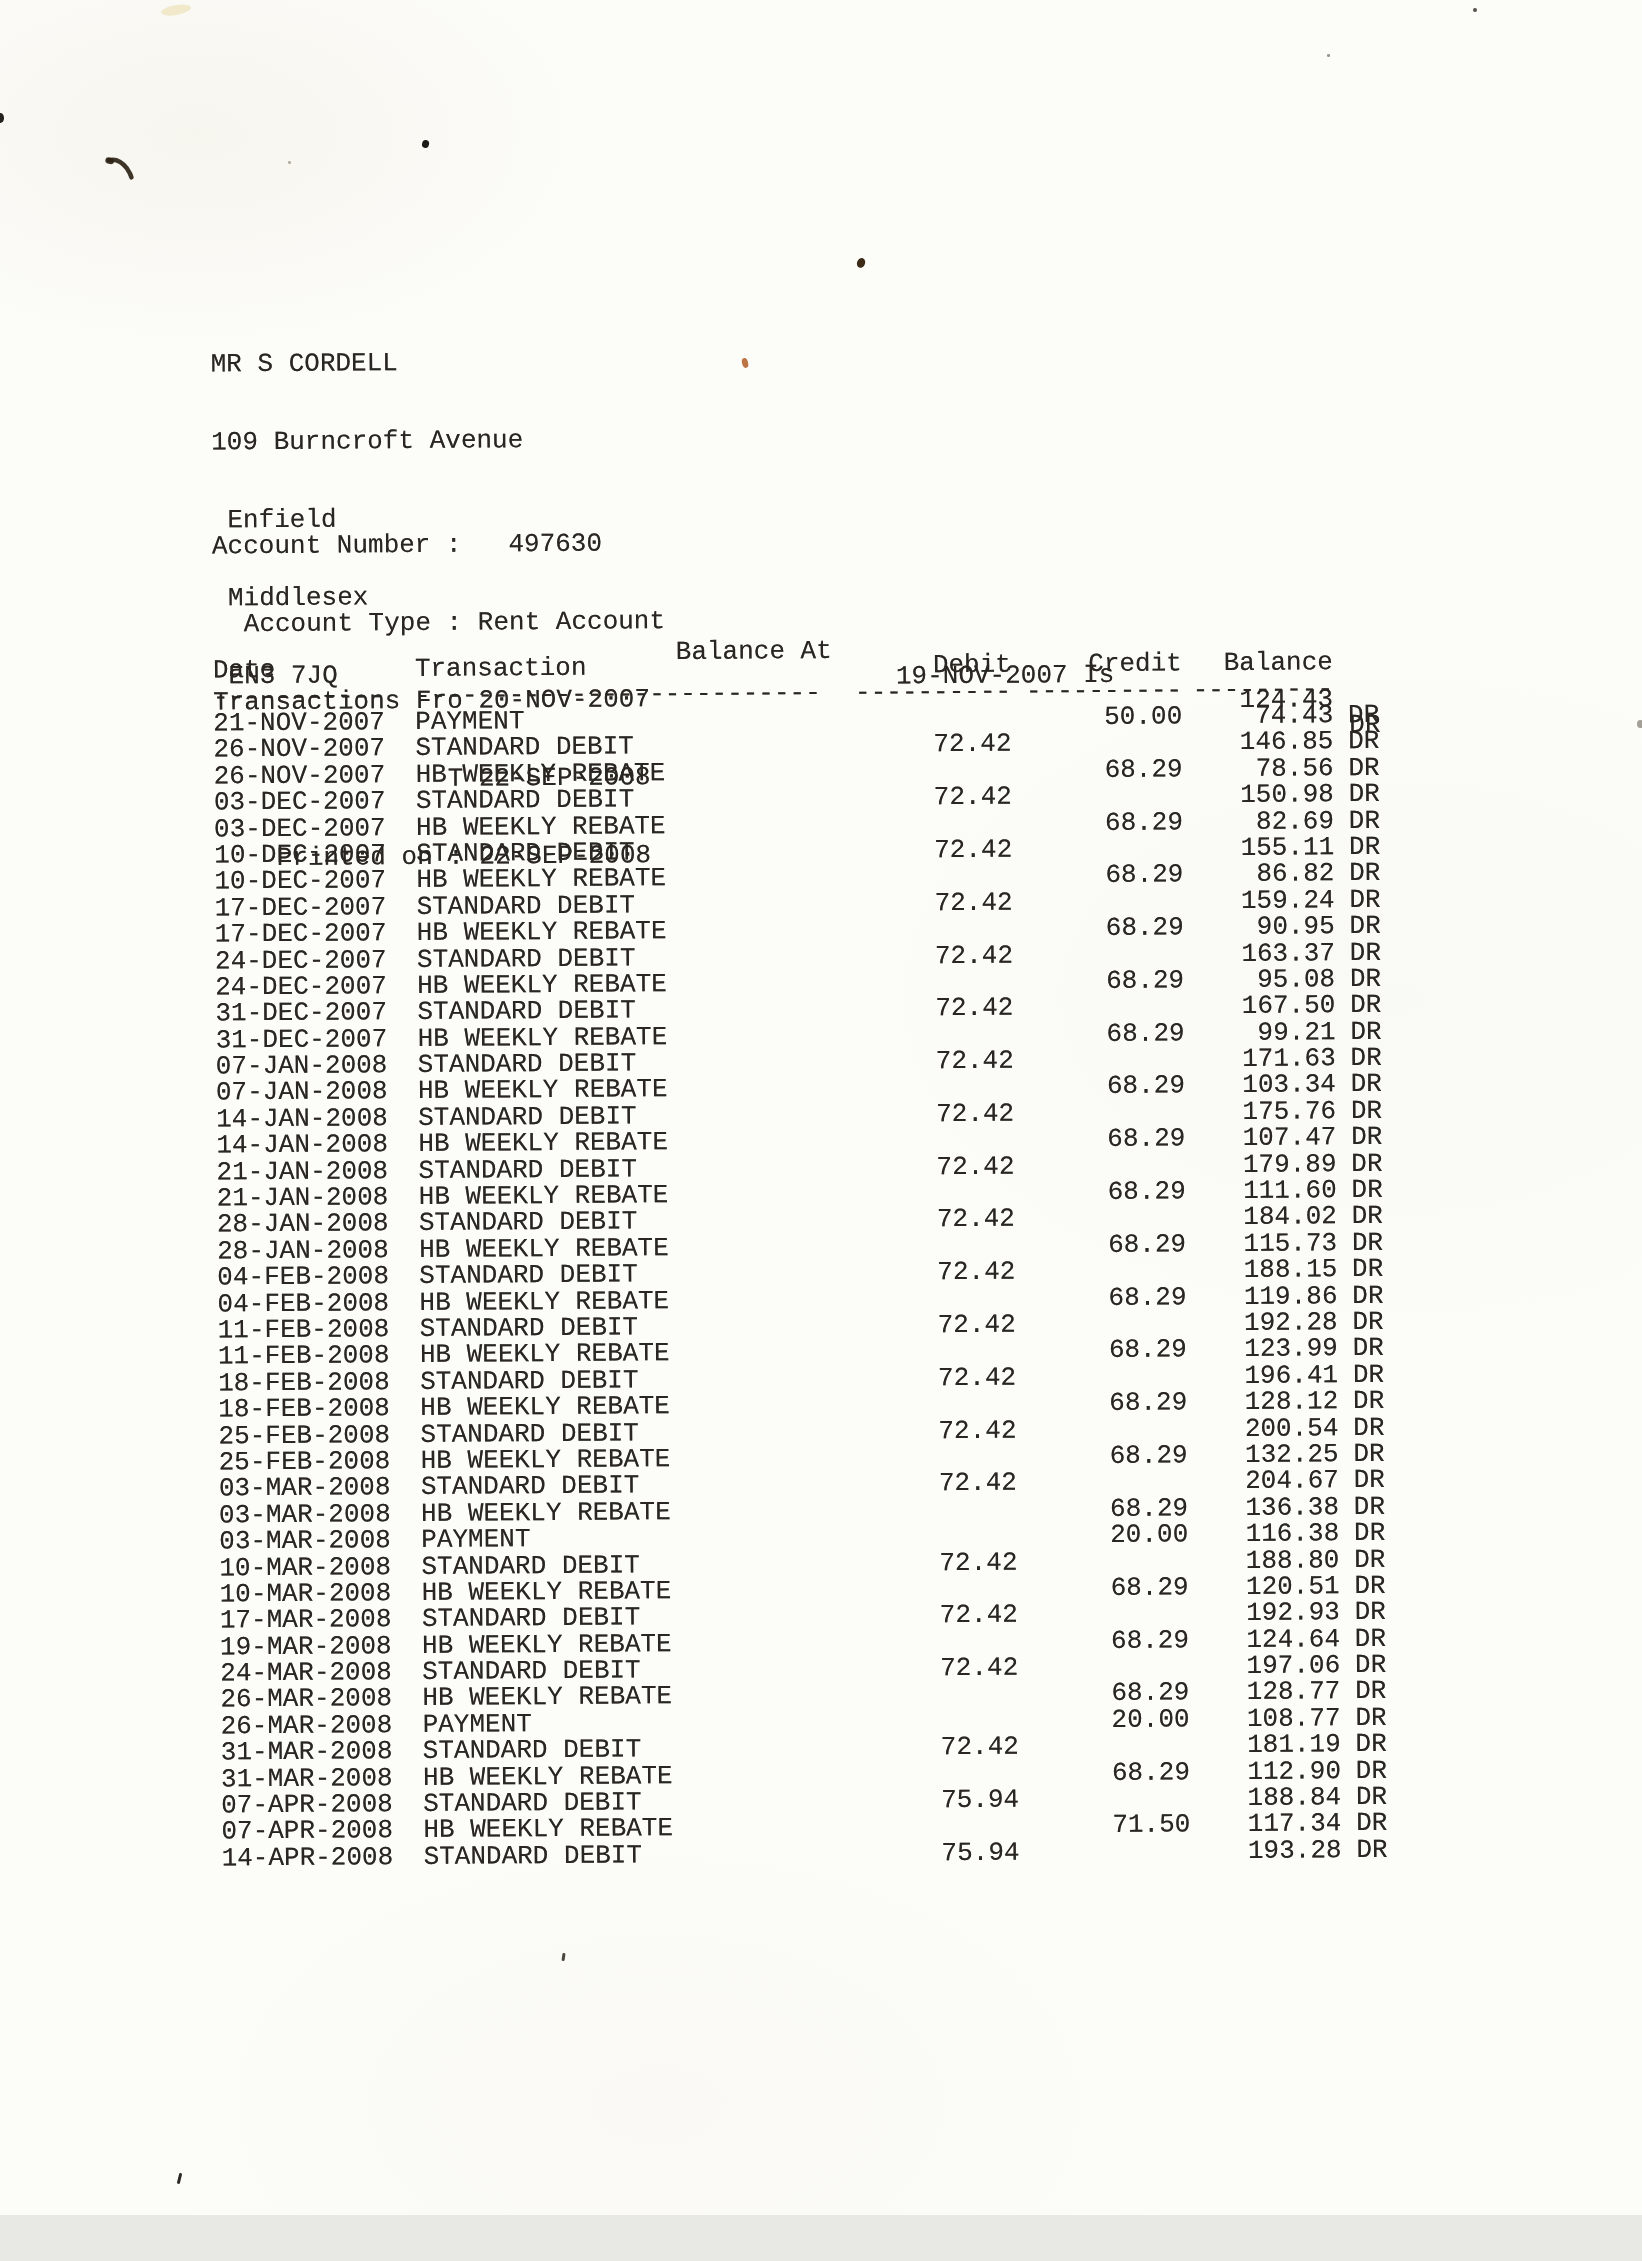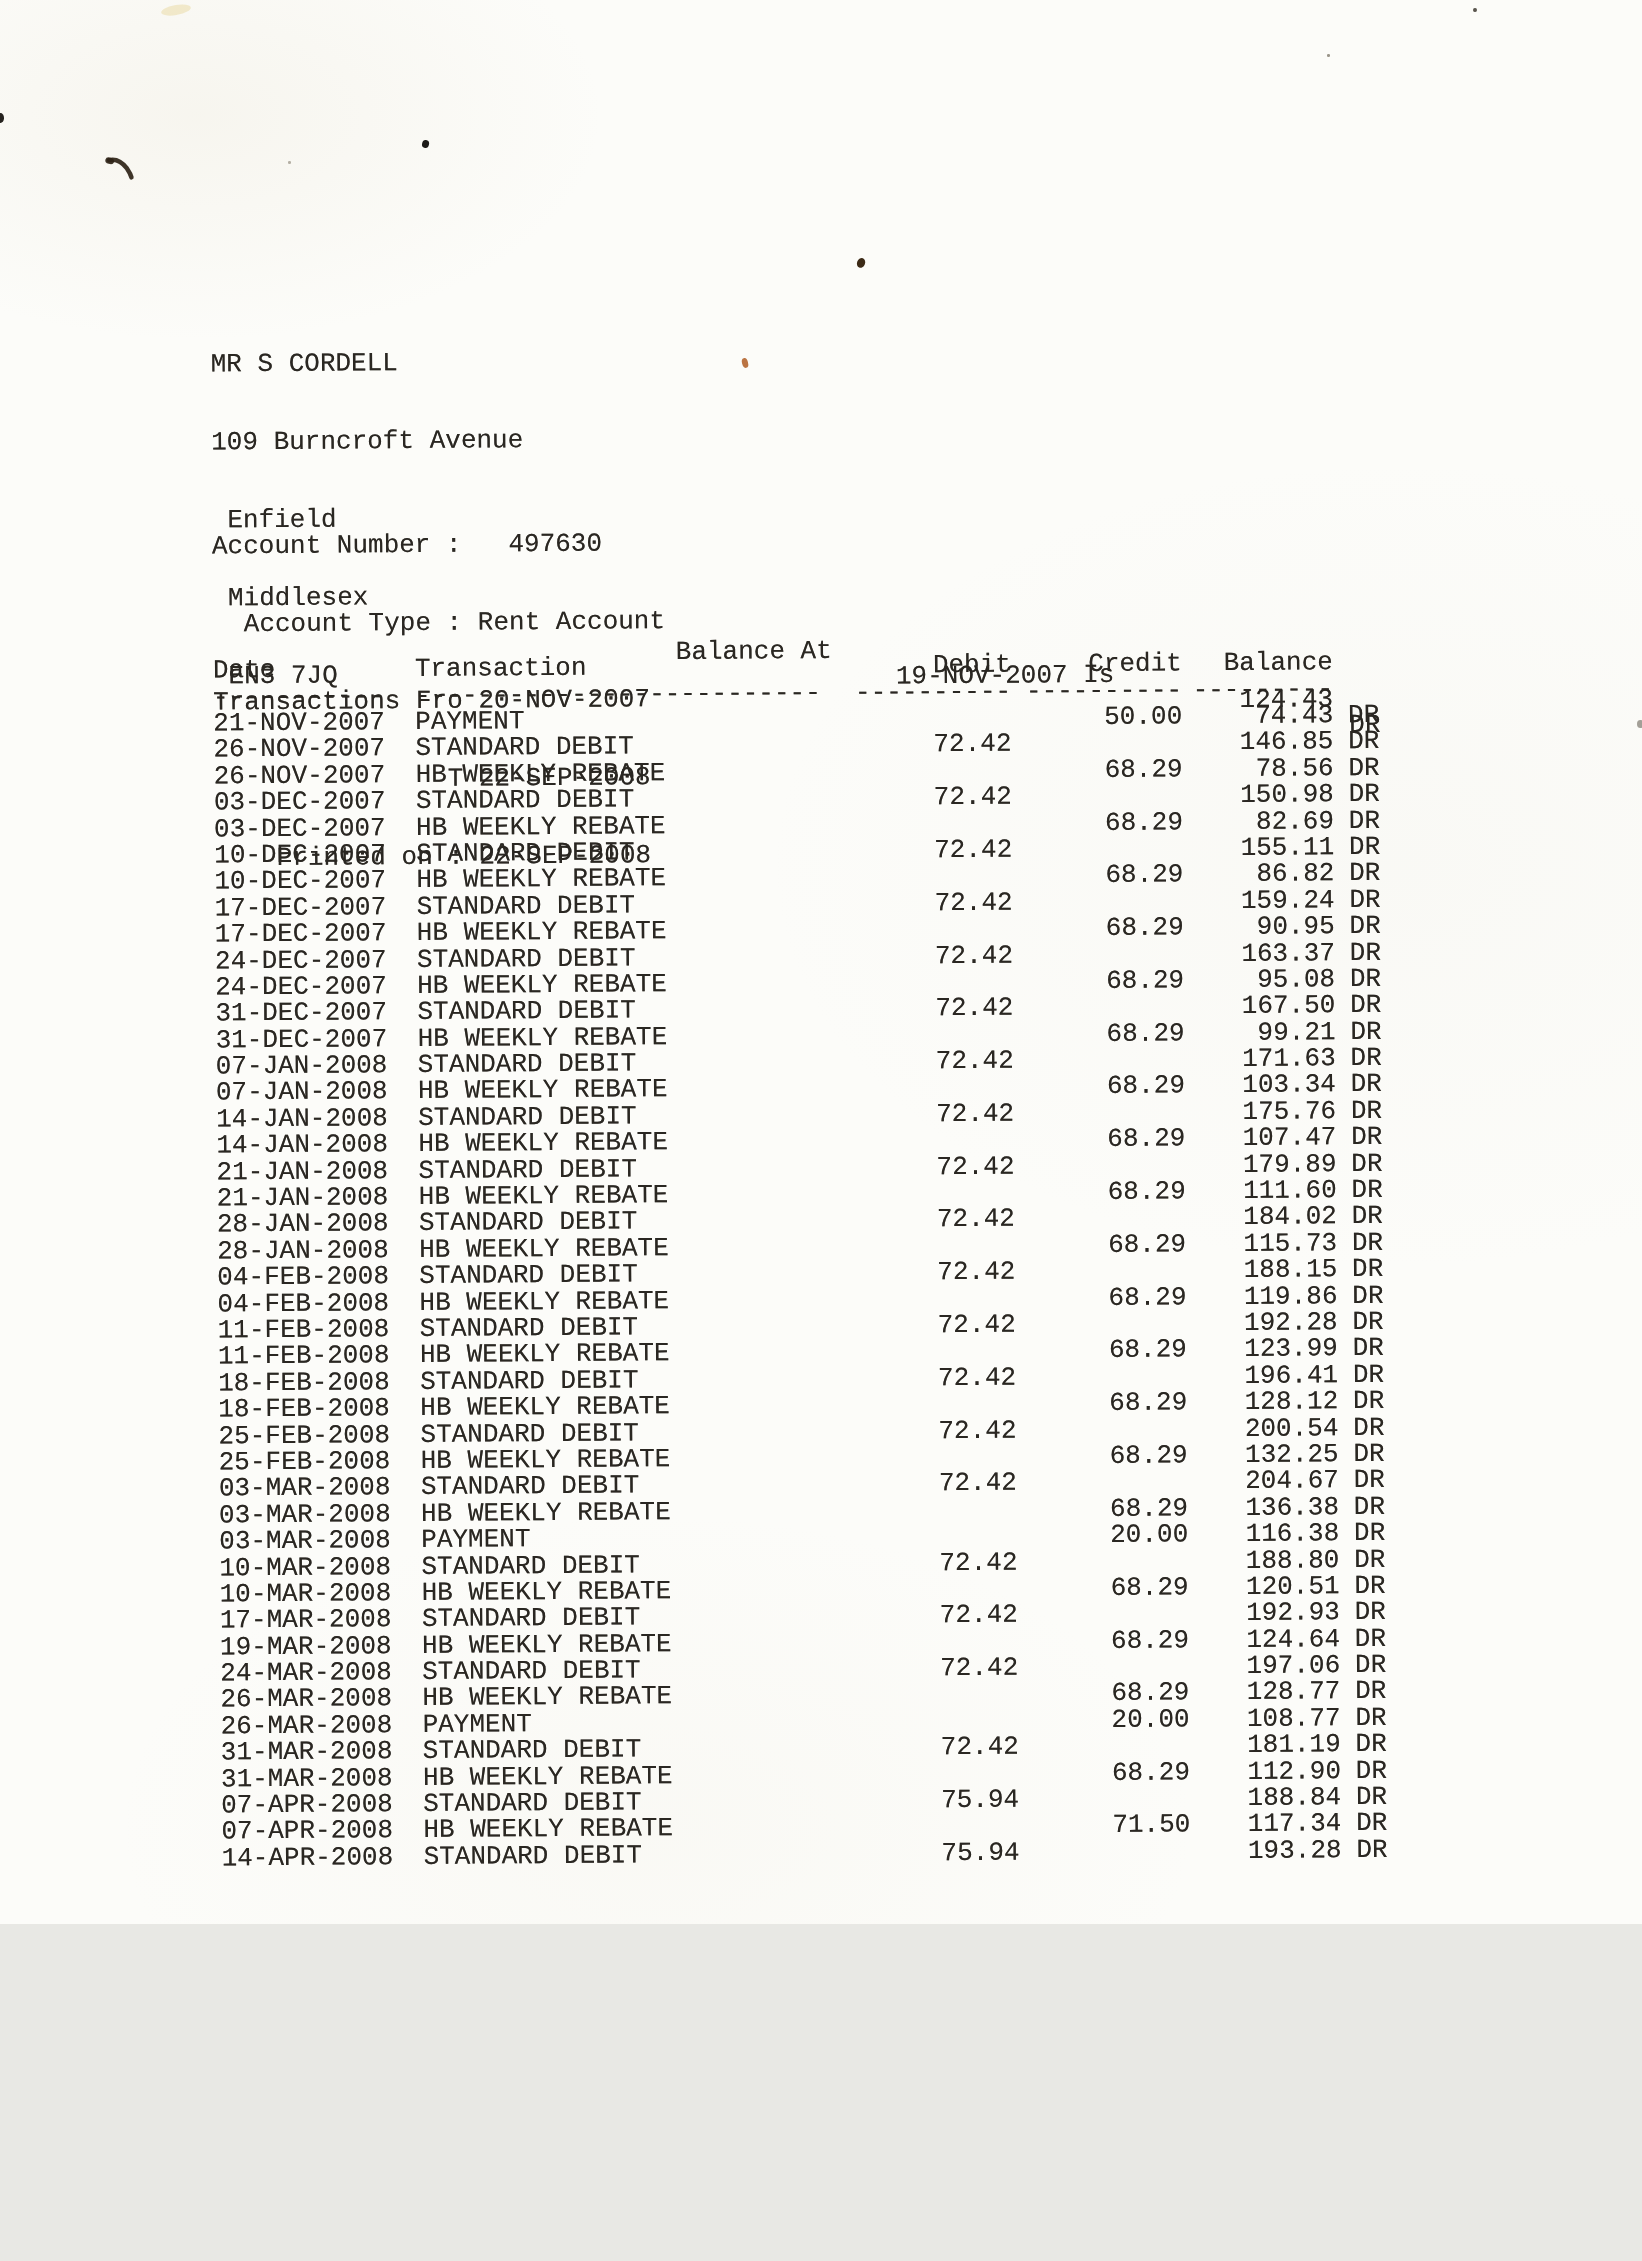--- a/index.html
+++ b/index.html
@@ -1,18 +1,18 @@
 <!DOCTYPE html>
 <html style="font-size:10.3px"><head>
 <meta charset="utf-8">
 <title>Rent Account Statement</title>
 <style>
   html,body{margin:0;padding:0;background:#e8e8e4;}
   .page{
-    position:relative;width:1643px;height:1924px;overflow:hidden;
+    position:relative;width:1643px;height:2215px;overflow:hidden;
     background:#fcfcf9;
     font-family:"Liberation Mono","DejaVu Sans Mono",monospace;
     color:#2a2722;
   }
   .page::before{
     content:"";position:absolute;inset:0;pointer-events:none;
     background:
       radial-gradient(580px 322px at 12% 6%, rgba(220,210,185,.16), transparent 70%),
       radial-gradient(902px 580px at 85% 45%, rgba(225,222,210,.10), transparent 70%),
       radial-gradient(773px 451px at 40% 95%, rgba(228,222,205,.10), transparent 70%);

